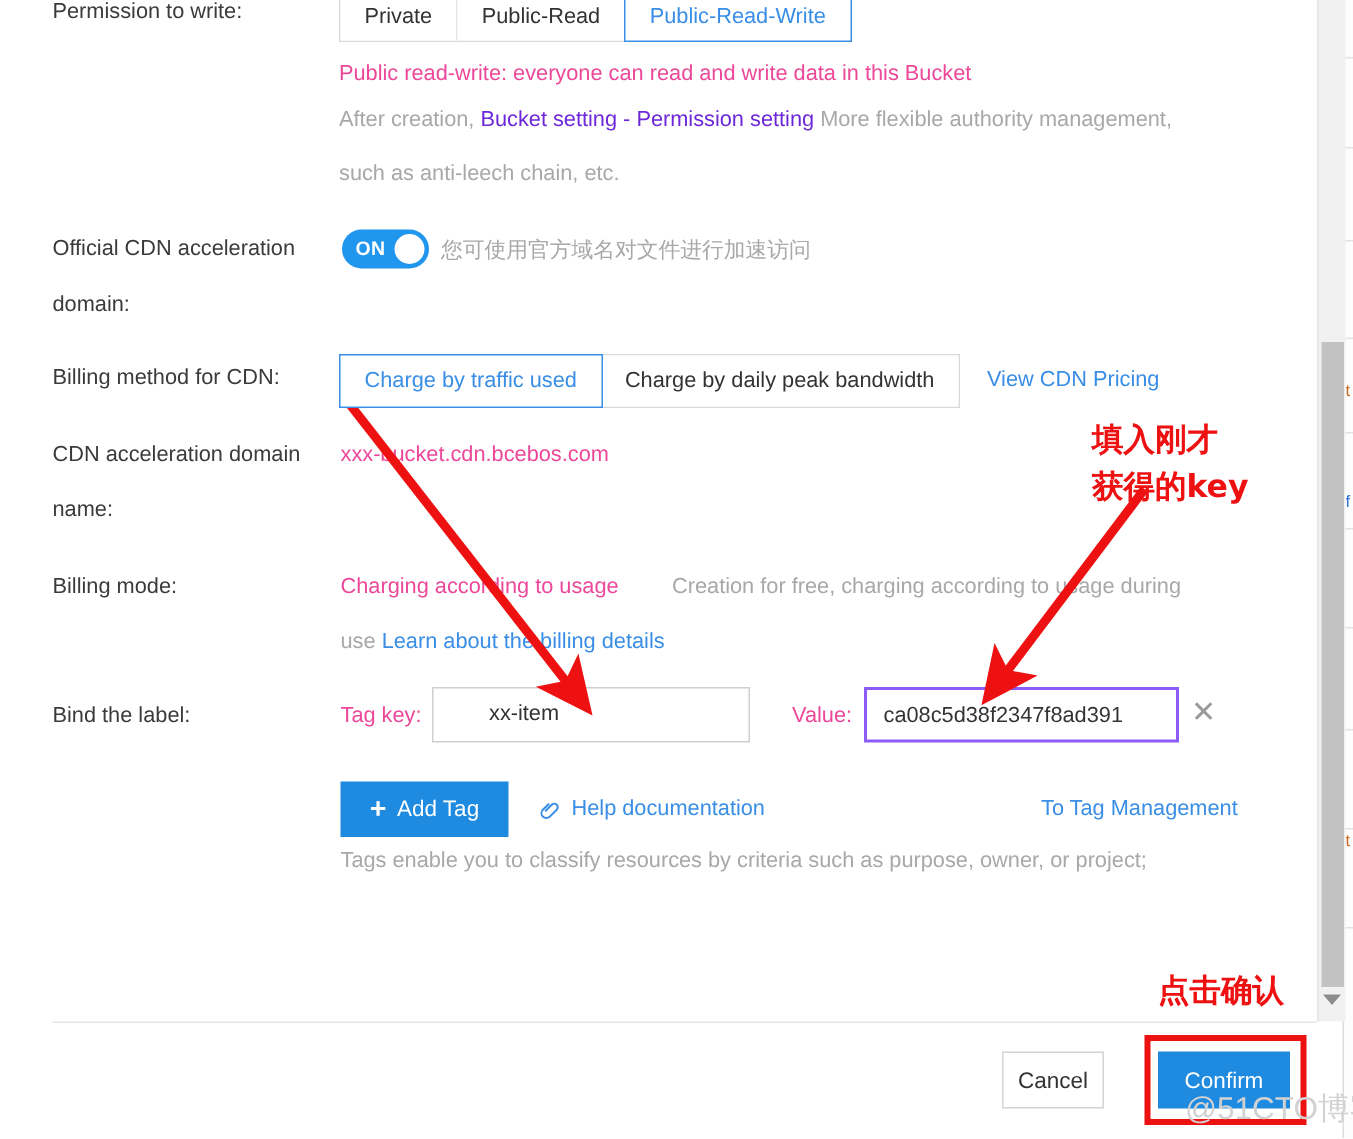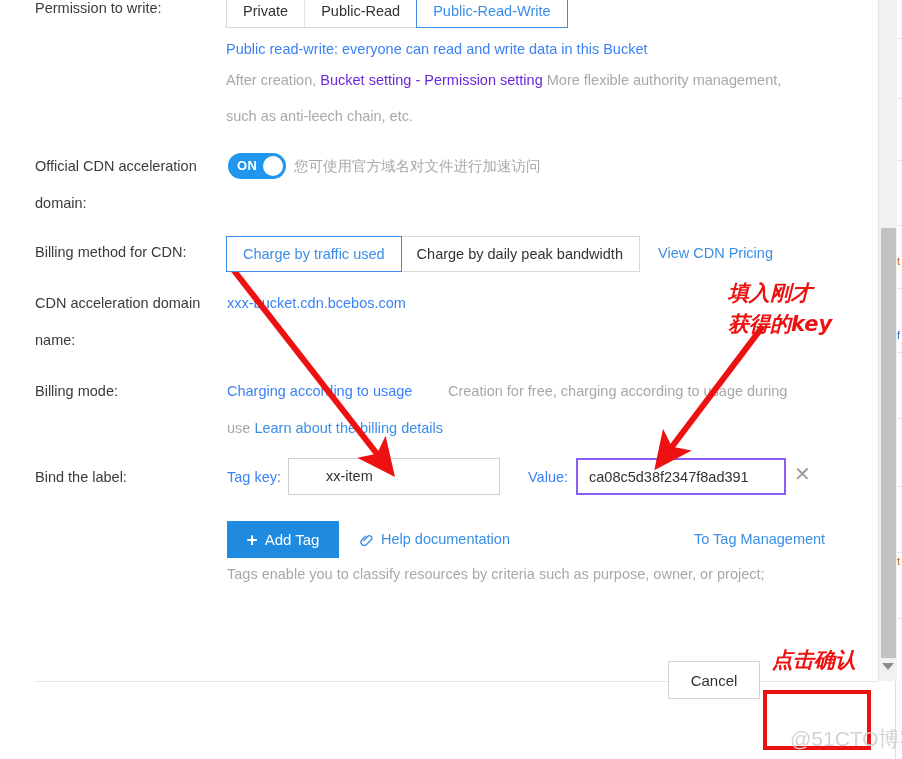--- a/index.html
+++ b/index.html
@@ -94,21 +94,21 @@
     position: relative;
     z-index: 3;
     margin: -1px;
     height: calc(100% + 2px);
   }
 
   
   .desc {
     position: absolute;
     font-size: 14.5px;
-    color: #3b82f6;
+    color: #ec4899;
     white-space: nowrap;
   }
   .desc.muted { color: #a8a8a8; }
   .link { color: #3a8ee6; cursor: pointer; }
   .link-orange { color: #6d28d9; cursor: pointer; }
 
   
   .toggle {
     position: absolute;
     width: 58px;
@@ -208,21 +208,20 @@
 
   
   .anno-text {
     position: absolute;
     color: #ee1111;
     font-size: 21px;
     font-weight: bold;
     line-height: 31px;
     white-space: pre-line;
     font-family: "DejaVu Sans", sans-serif;
-    font-style: italic;
   }
   .anno-box {
     position: absolute;
     border: 4px solid #ee1111;
     box-sizing: border-box;
   }
   svg.anno-arrows {
     position: absolute;
     left: 0;
     top: 0;
@@ -359,22 +358,23 @@
 
     <div class="desc link" style="left:381px; top:531px;">Help documentation</div>
 
     <div class="desc link" style="left:694px; top:531px;">To Tag Management</div>
 
     <div class="desc muted" style="left:227px; top:566px;">Tags enable you to classify resources by criteria such as purpose, owner, or project;</div>
 
 
     <div class="divider" style="left:35px; top:681px; width:843px;"></div>
 
-    <div class="btn-plain" style="left:668px; top:661px; width:92px; height:38px;">Cancel</div>
-
+    <div class="btn-plain" style="left:668px; top:701px; width:68px; height:38px;">Cancel</div>
+
+    <div class="btn-primary" style="left:772px; top:701px; width:88px; height:38px;">Confirm</div>
   </div>
 
   <div class="scroll-track" style="left:878px; top:0px; width:18px; height:681px;">
     <div class="scroll-thumb" style="left:2px; top:228px; width:15px; height:430px;"></div>
     <div class="scroll-arrow" style="left:3px; top:663px;"></div>
   </div>
 
   <svg class="anno-arrows" viewBox="0 0 902 759">
     <defs>
       <marker id="ah" markerWidth="7" markerHeight="7" refX="2.6" refY="3.3" orient="auto" markerUnits="strokeWidth">

